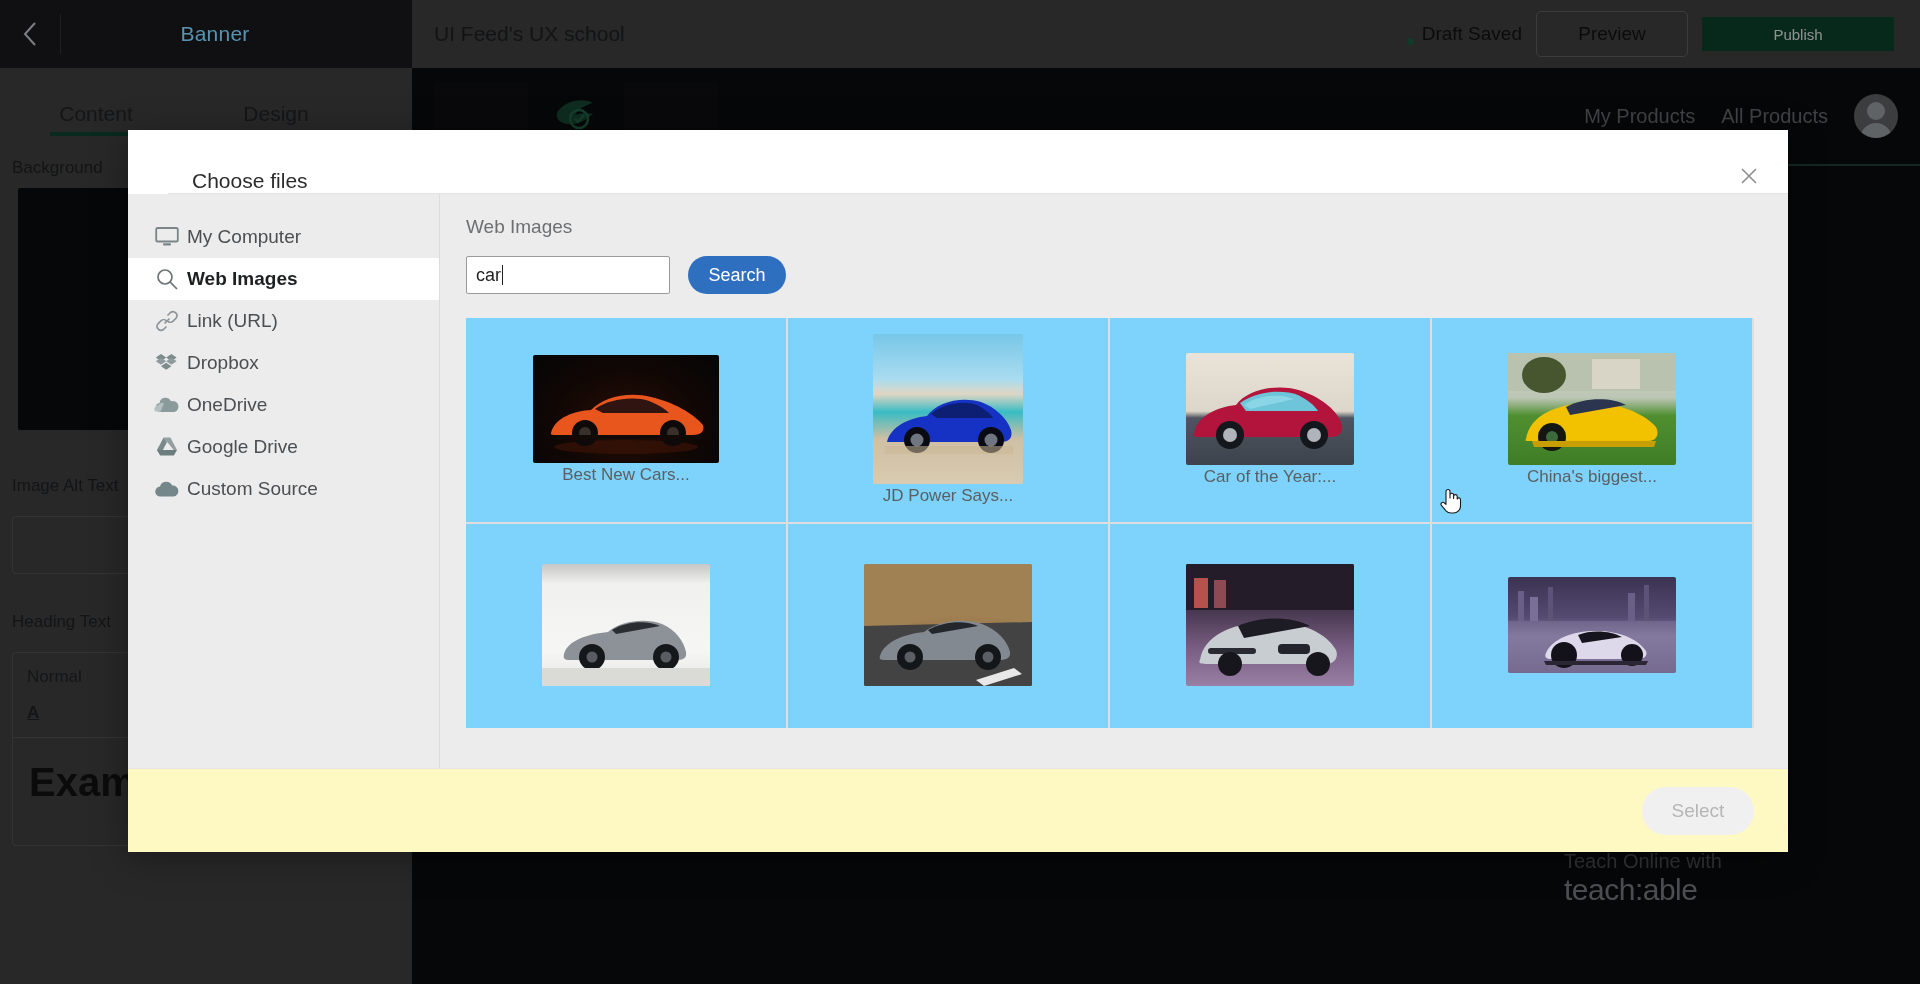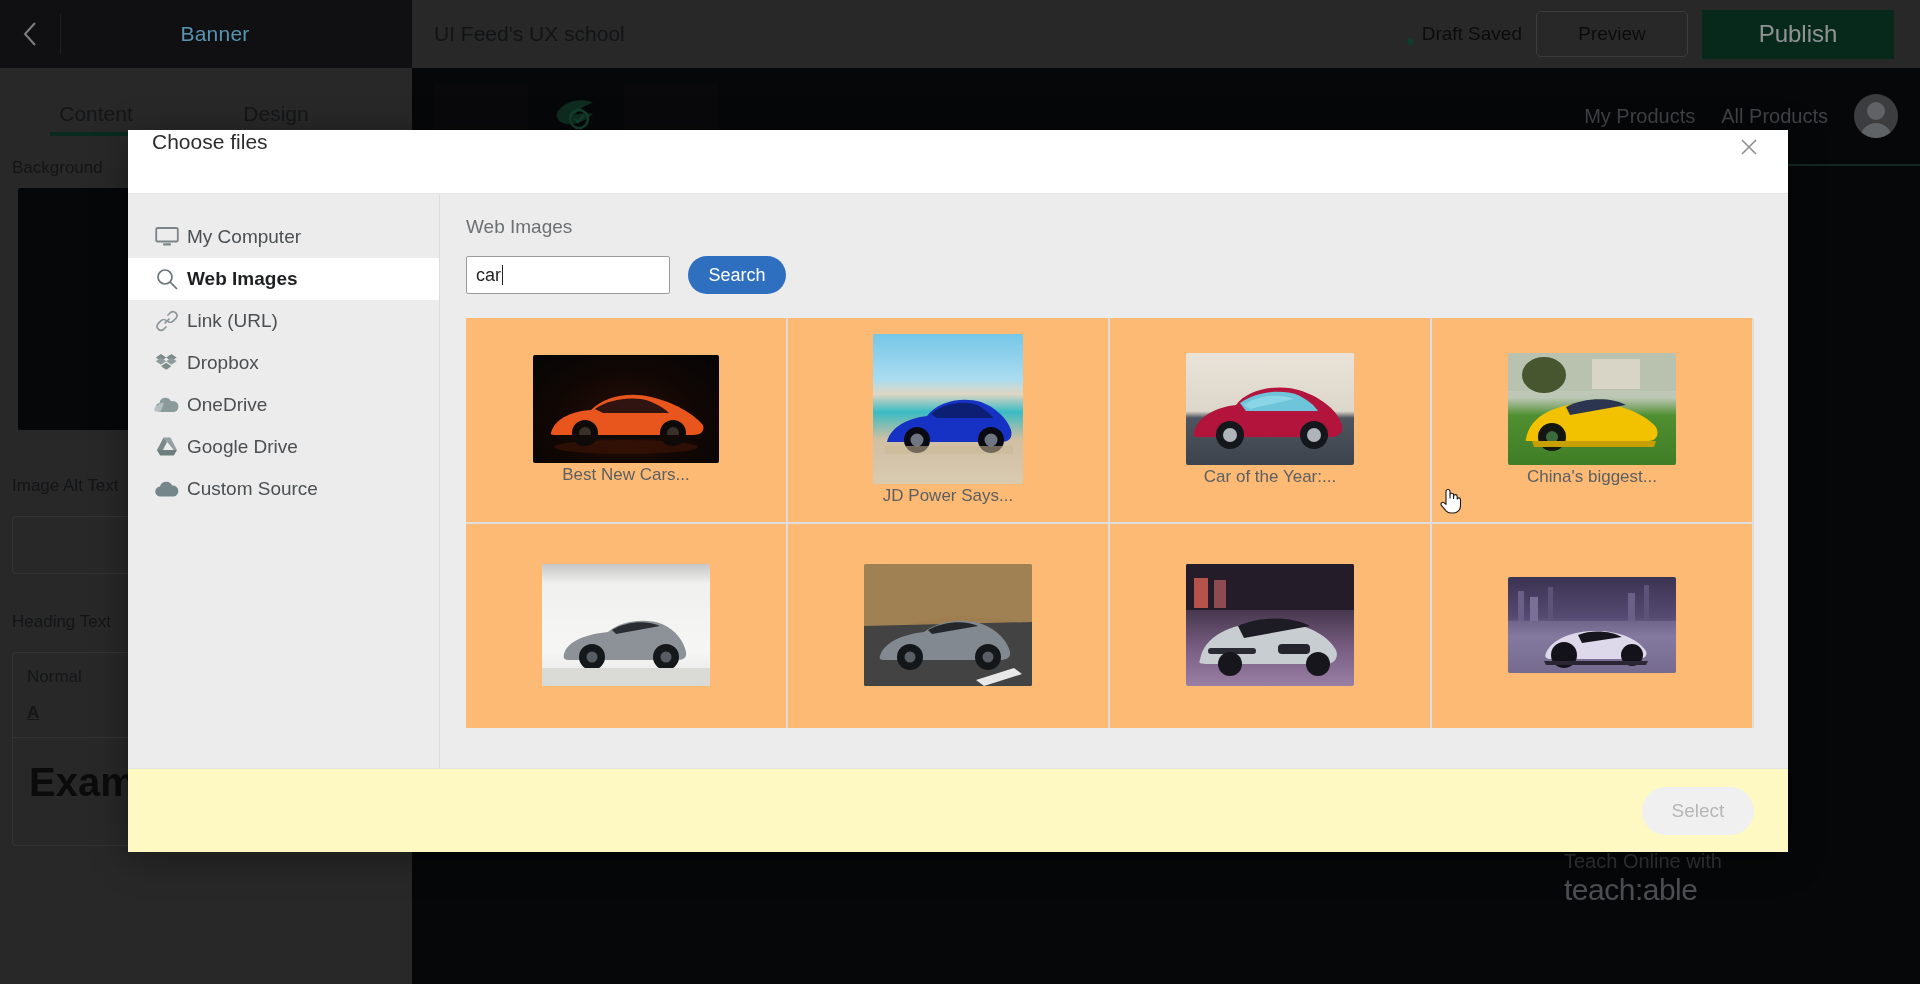--- a/index.html
+++ b/index.html
@@ -72,22 +72,22 @@
   }
   .preview-title { color: #1a1c1f; font-size: 21px; flex: 1; }
   .draft-saved { color: #111; font-size: 19px; display: flex; align-items: flex-end; gap: 8px; }
   .draft-dot { width: 7px; height: 7px; border-radius: 50%; background: #18543b; }
   .btn-preview {
     width: 152px; height: 46px; border: 1px solid #55585b; border-radius: 5px;
     color: #111; font-size: 19px; display: flex; align-items: center; justify-content: center;
     background: transparent;
   }
   .btn-publish {
-    width: 192px; height: 49px; border-radius: 0; background: #0b3b27;
-    color: #cfd2d4; font-size: 24px; display: flex; align-items: center; justify-content: center;
+    width: 192px; height: 34px; border-radius: 0; background: #0b3b27;
+    color: #cfd2d4; font-size: 15px; display: flex; align-items: center; justify-content: center;
   }
   .site-canvas {
     position: absolute; left: 0; top: 68px; right: 0; bottom: 0; background: #0a0b0c;
   }
   .site-nav {
     height: 96px; display: flex; align-items: center; padding: 8px 22px; gap: 0;
   }
   .nav-block { width: 94px; height: 66px; background: #0d0e10; }
   .nav-logo {
     width: 96px; height: 66px; display: flex; align-items: center; justify-content: center;
@@ -121,22 +121,22 @@
   
   .dim { position: absolute; inset: 0; background: rgba(0,0,0,0.30); }
 
   
   .modal {
     position: absolute; left: 128px; top: 130px; width: 1660px; height: 722px;
     background: #ffffff; box-shadow: 0 6px 34px rgba(0,0,0,.35);
     display: flex; flex-direction: column;
   }
   .modal-header {
-    height: 64px; display: flex; align-items: flex-start; padding: 0 22px 0 24px;
-    border-bottom: 1px solid #e4e4e4; background: #fff;
+    height: 64px; display: flex; align-items: flex-end; padding: 0 22px 0 24px;
+    border-bottom: 1px solid #e4e4e4; background: #fff; margin-left: 40px;
   }
   .modal-title { flex: 1; font-size: 21px; color: #2c2c2c; }
   .modal-close {
     width: 34px; height: 34px; display: flex; align-items: center; justify-content: center;
     color: #8e8e8e; font-size: 22px; line-height: 1;
   }
   .modal-body { flex: 1; display: flex; min-height: 0; }
 
   .modal-sidebar {
     width: 312px; background: #ececec; border-right: 1px solid #dcdcdc;
@@ -162,21 +162,21 @@
     width: 98px; height: 38px; border-radius: 19px; background: #2f6fc0; color: #fff;
     font-size: 18px; display: flex; align-items: center; justify-content: center;
   }
 
   .grid-wrap { flex: 1; margin: 24px 0 0 26px; overflow: hidden; position: relative; }
   .grid {
     display: grid; grid-template-columns: repeat(4, 320px); background: #dedede;
     gap: 2px; width: 1288px;
   }
   .tile {
-    background: #fdba74; height: 204px; display: flex; flex-direction: column;
+    background: #7dd3fc; height: 204px; display: flex; flex-direction: column;
     align-items: center; justify-content: center; gap: 2px;
   }
   .tile-img { border-radius: 2px; background-size: cover; background-position: center; }
   .tile-caption { font-size: 17px; color: #5c5f62; }
 
   .modal-footer {
     height: 84px; border-top: 1px solid #e4e4e4; background: #fef9c3;
     display: flex; align-items: center; justify-content: flex-end; padding-right: 34px;
   }
   .btn-select {

